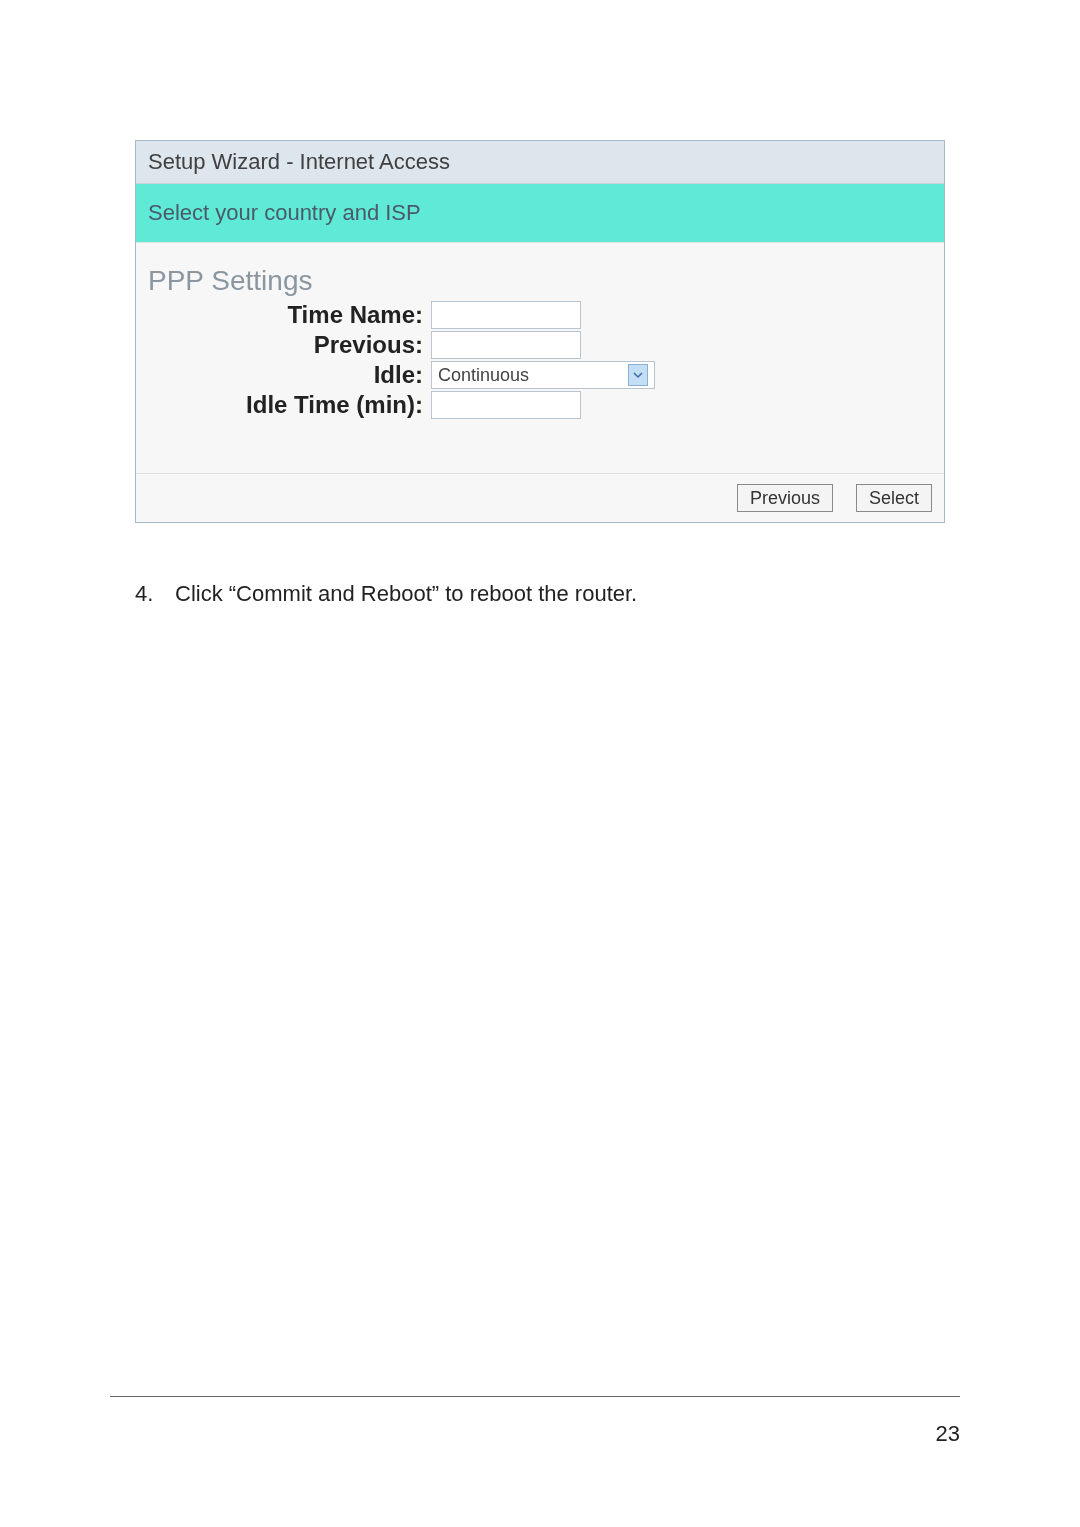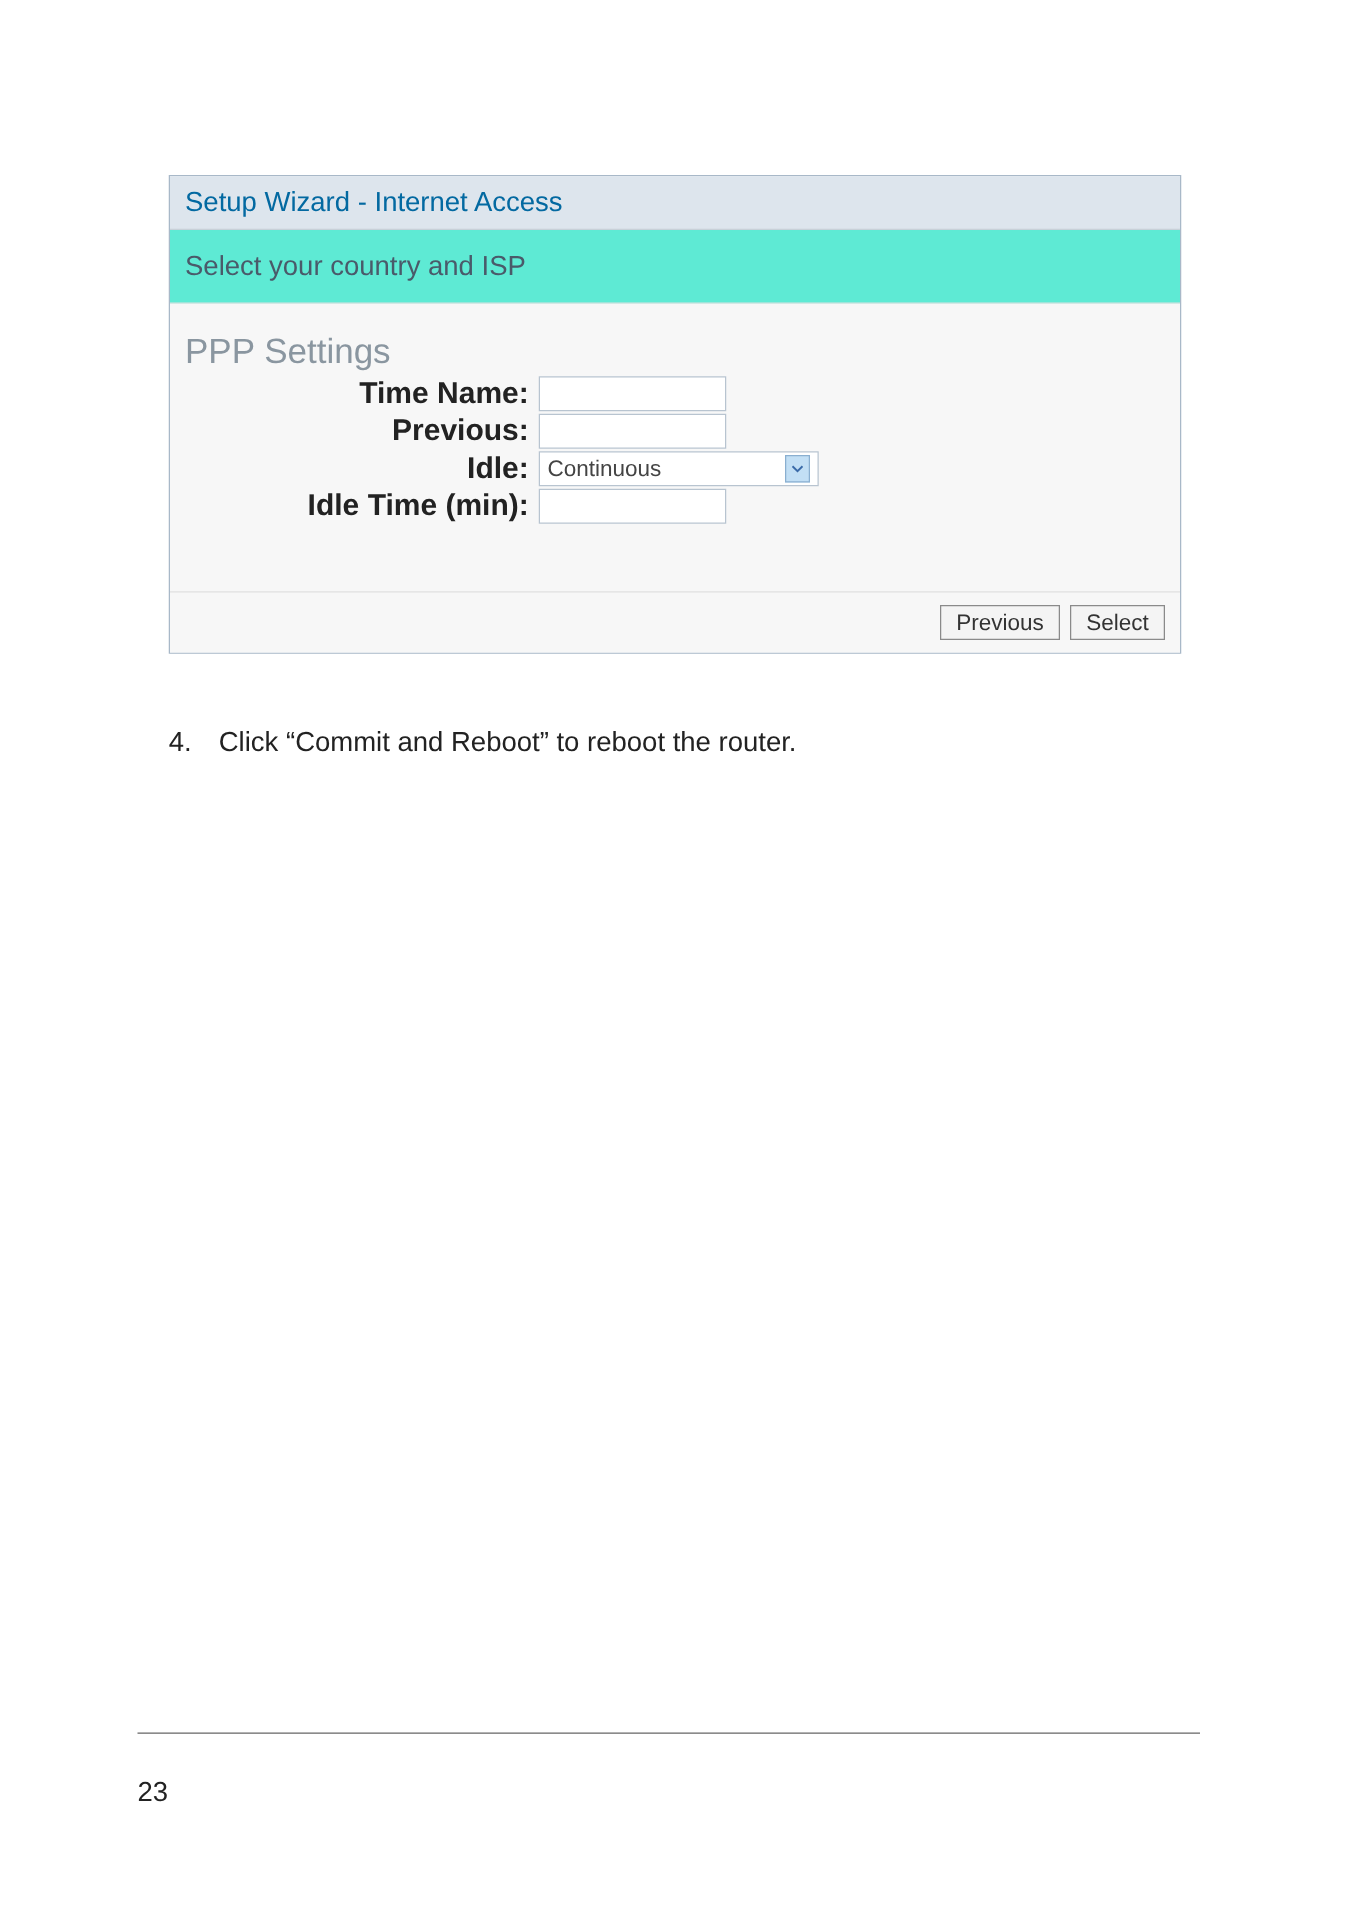--- a/index.html
+++ b/index.html
@@ -13,21 +13,21 @@
     .page-content {
       padding: 140px 135px 0 135px;
     }
     .wizard-panel {
       border: 1px solid #a8b8c8;
       background: #fff;
       width: 100%;
     }
     .wizard-title {
       background: #dde5ed;
-      color: #0369a1;
+      color: #404040;
       font-size: 22px;
       font-weight: 400;
       padding: 8px 12px;
       border-bottom: 1px solid #c8d0d8;
     }
     .wizard-subtitle {
       background: #5eead4;
       color: #4a5a6a;
       font-size: 22px;
       font-weight: 400;
@@ -87,21 +87,21 @@
       align-items: center;
       justify-content: center;
     }
     .select-arrow svg { width: 10px; height: 10px; }
     .footer-row {
       background: #f7f7f7;
       border-top: 1px solid #e0e0e0;
       padding: 10px 12px;
       display: flex;
       justify-content: flex-end;
-      gap: 8px;
+      gap: 23px;
     }
     .btn {
       background: #f4f4f4;
       border: 1px solid #8a8a8a;
       color: #333;
       font-size: 18px;
       padding: 2px 12px;
       cursor: pointer;
       height: 28px;
       display: inline-flex;
@@ -115,22 +115,22 @@
     }
     .instruction-num {
       width: 40px;
     }
     .page-footer {
       position: absolute;
       bottom: 80px;
       left: 110px;
       right: 120px;
       border-top: 1px solid #666;
-      text-align: left;
-      padding-top: 34px;
+      text-align: right;
+      padding-top: 24px;
     }
     .page-number {
       font-size: 22px;
       color: #222;
     }
   </style>
 </head>
 <body>
 
 <div class="page-content">

